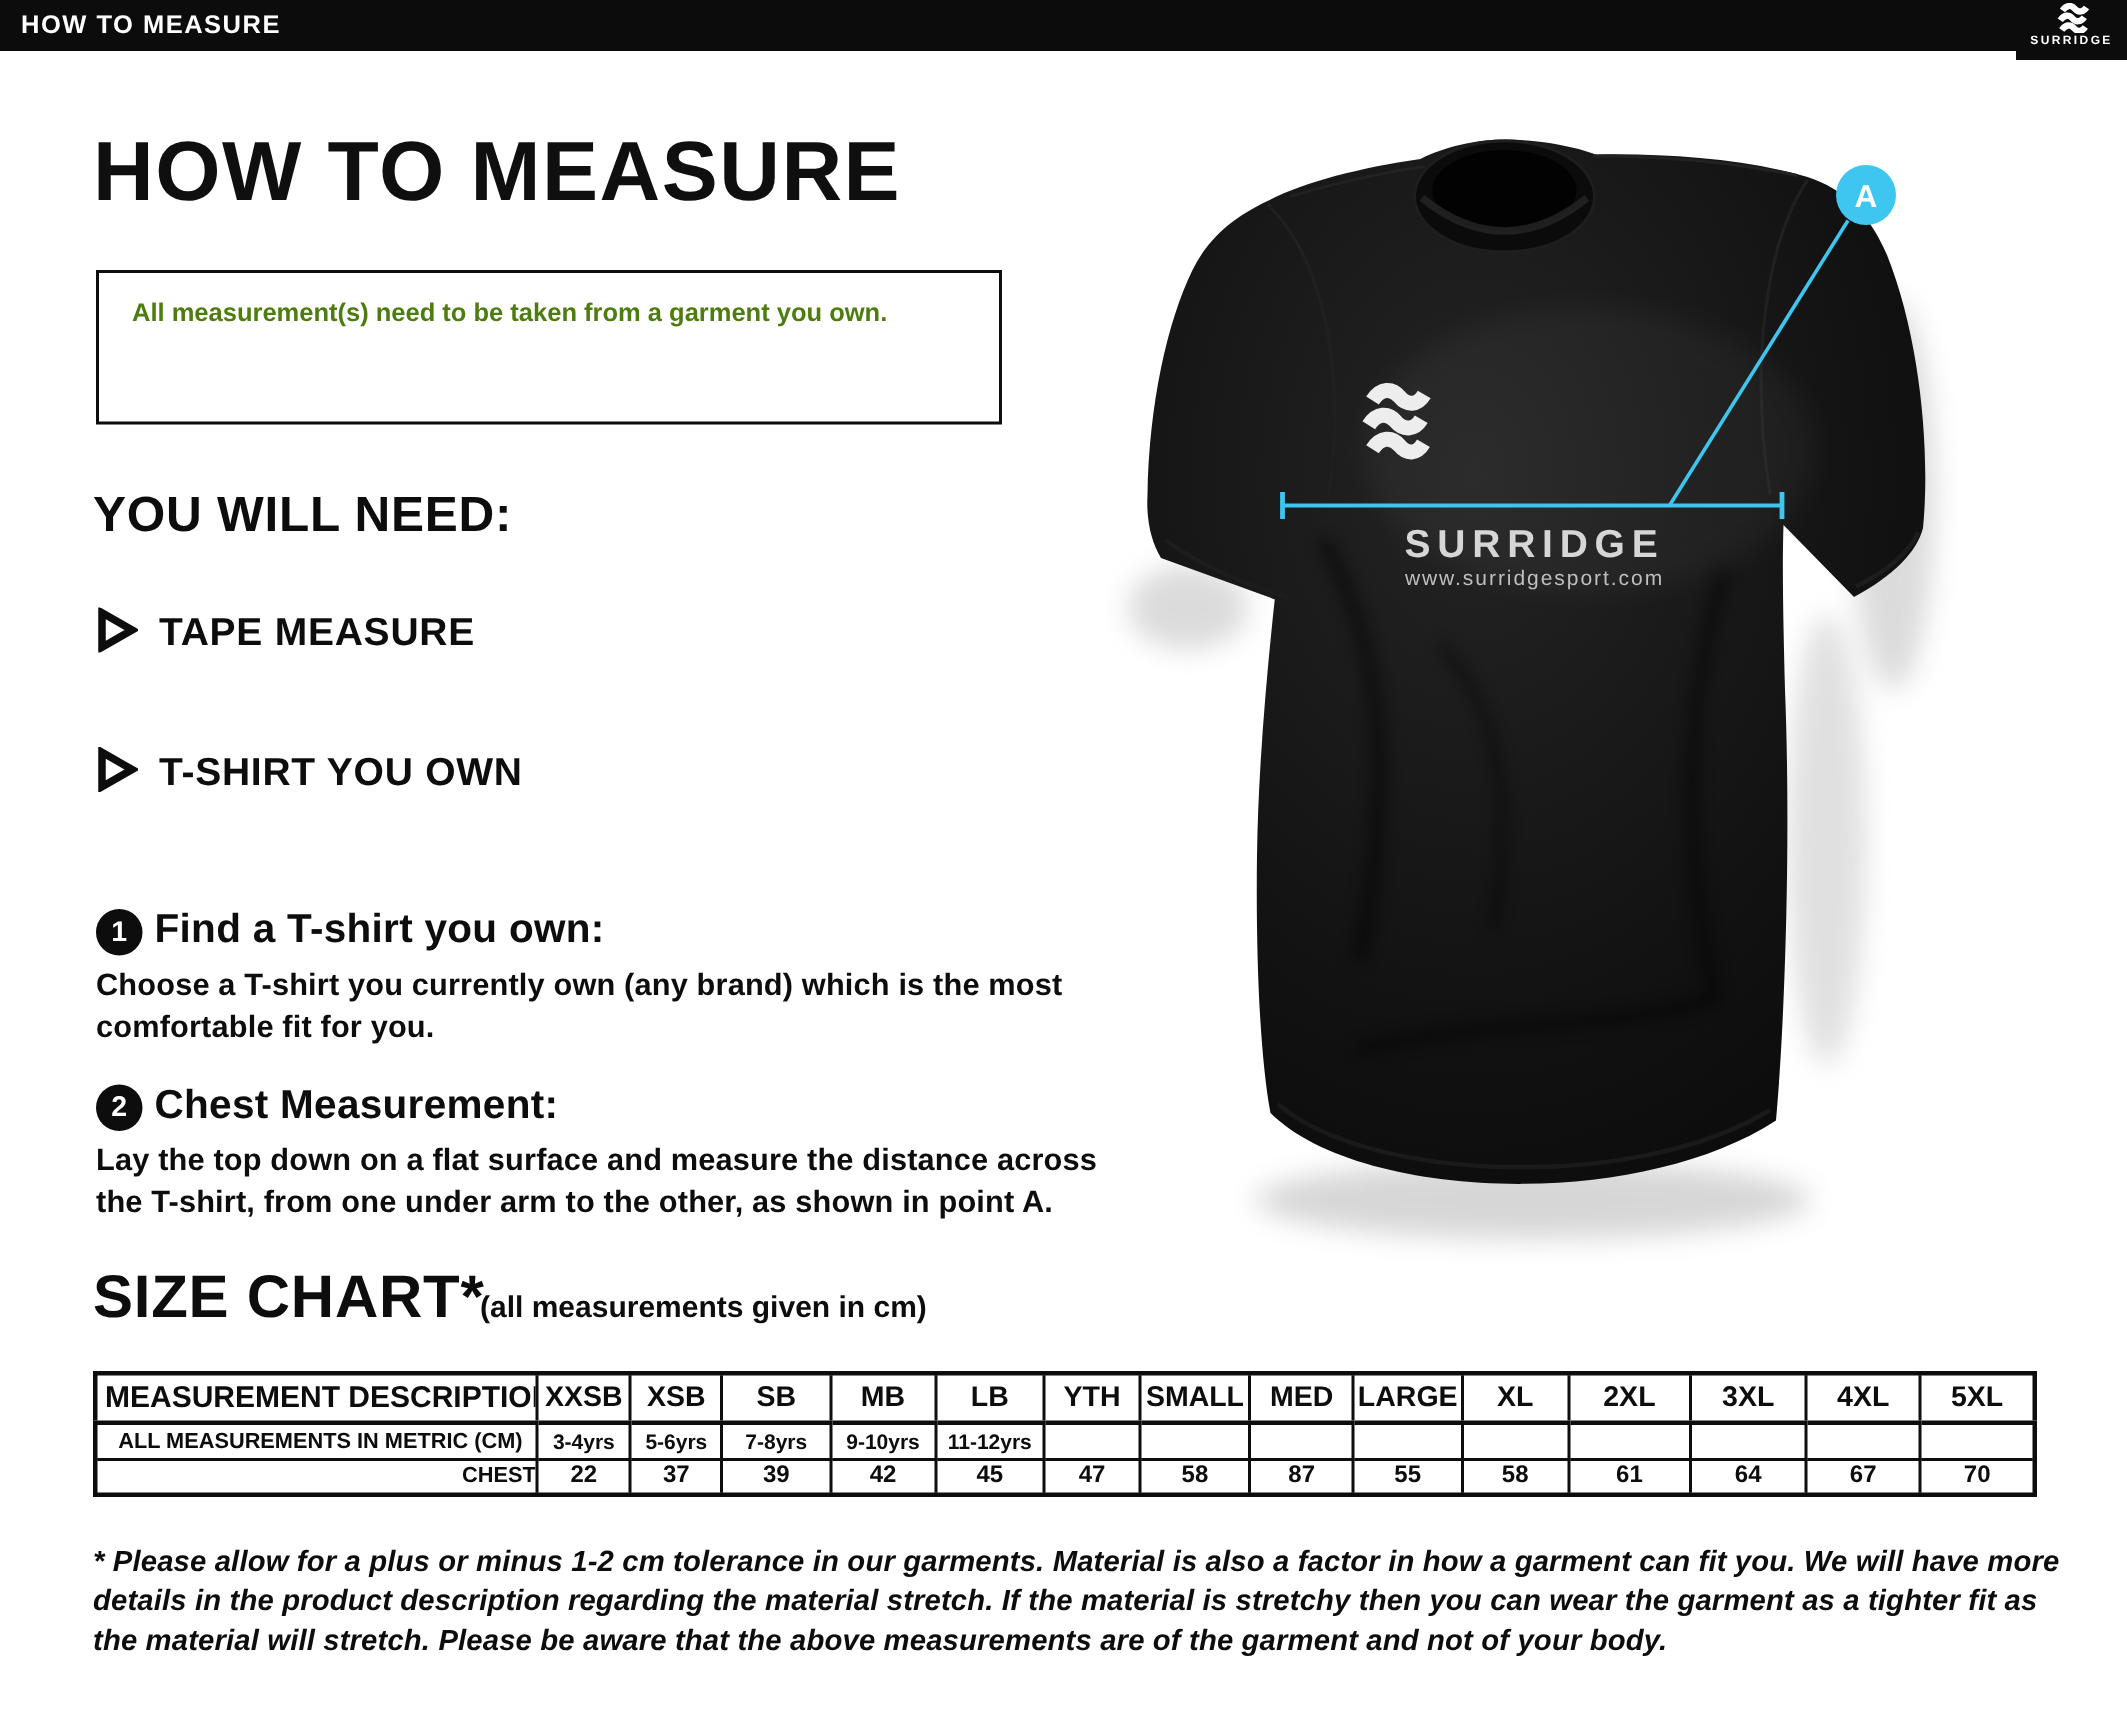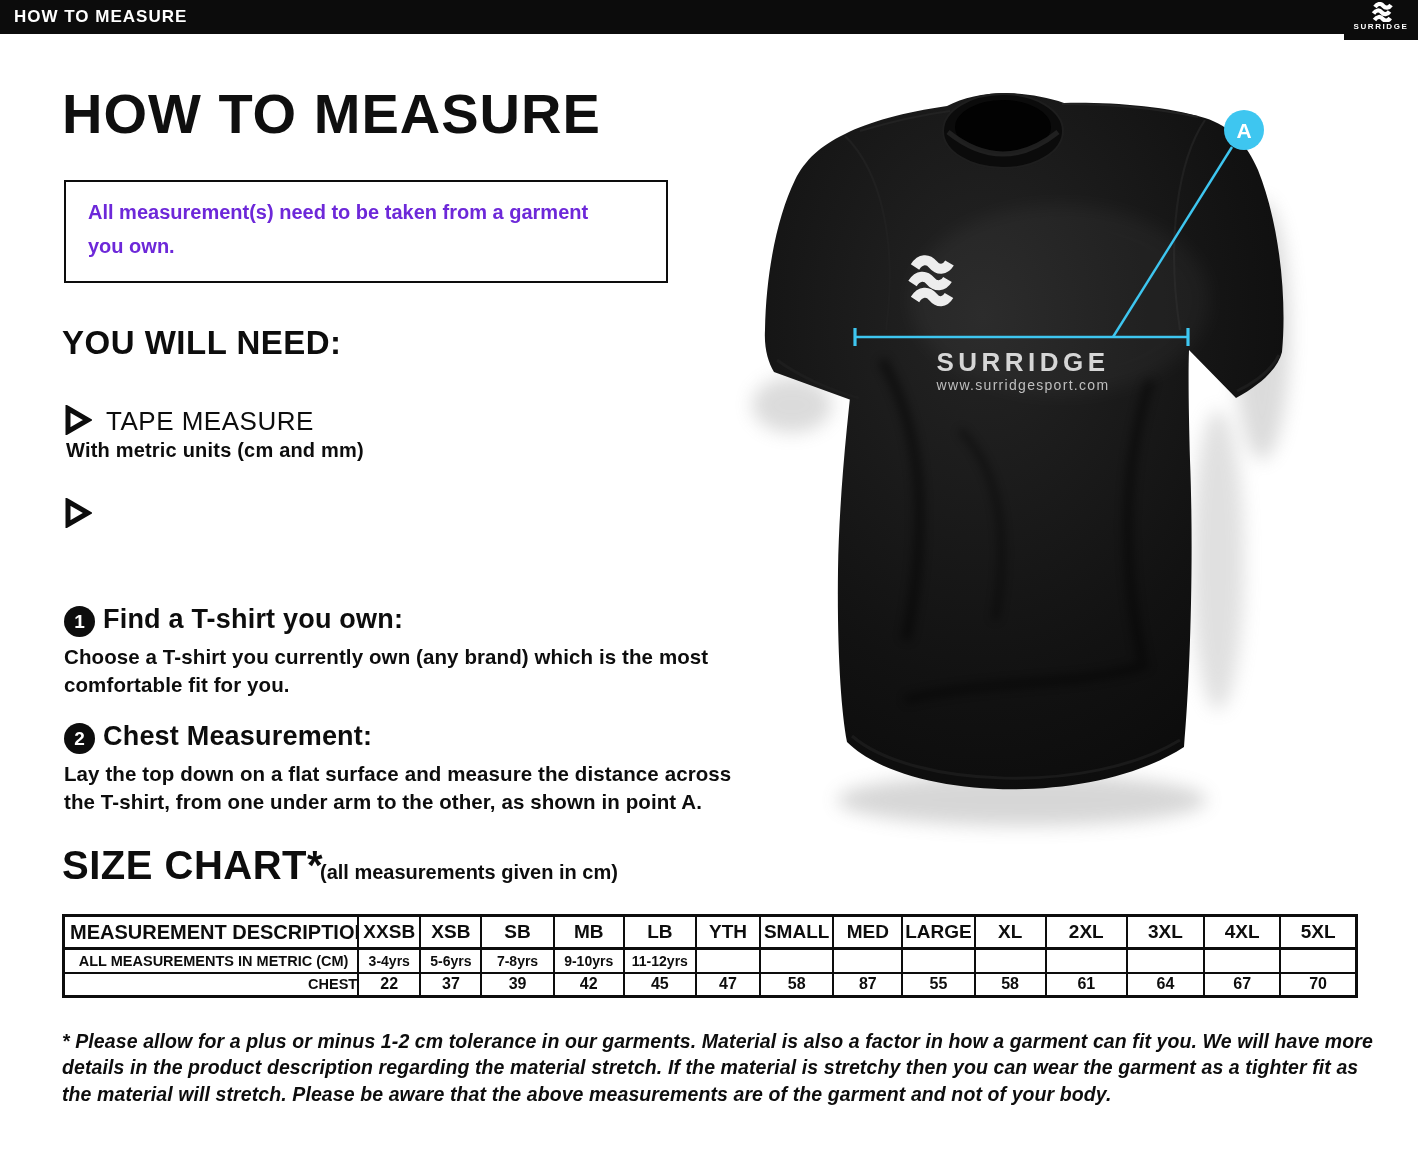--- a/index.html
+++ b/index.html
@@ -27,28 +27,28 @@
   }
   
   .page-title{
     left:62px;top:86px;font-size:56px;font-weight:bold;letter-spacing:1px;
     line-height:1;margin:0;color:#0f0f0f;
   }
   .notice-box{
     left:64px;top:180px;width:604px;height:103px;border:2.5px solid #0d0d0d;
     box-sizing:border-box;padding:13px 70px 0 22px;
   }
-  .notice-box p{margin:0;font-size:20px;font-weight:bold;line-height:1.7;color:#6d28d9;}
+  .notice-box p{margin:0;font-size:17px;font-weight:bold;line-height:1.7;color:#4d7c0f;}
   .ywn-title{
     left:62px;top:324px;font-size:33px;font-weight:bold;letter-spacing:0.5px;margin:0;
   }
   .bullet-item .tri{position:absolute;left:0;top:2px;}
   .bullet-item{height:70px;}
   .bullet-label{
-    position:absolute;left:42px;top:3px;font-size:26px;font-weight:normal;letter-spacing:0.5px;
+    position:absolute;left:42px;top:3px;font-size:26px;font-weight:bold;letter-spacing:0.5px;
   }
   .bullet-desc{
     position:absolute;left:2px;top:36px;font-size:20px;font-weight:bold;letter-spacing:0.2px;white-space:nowrap;
   }
   .bullet-1{left:64px;top:403px;width:640px;}
   .bullet-2{left:64px;top:496px;width:680px;}
   .step{width:700px;}
   .step-1{left:64px;top:604px;}
   .step-2{left:64px;top:721px;}
   .step-badge{
@@ -116,27 +116,27 @@
   <p>All measurement(s) need to be taken from a garment you own.</p>
 </div>
 
 <h2 class="abs ywn-title">YOU WILL NEED:</h2>
 
 <div class="abs bullet-item bullet-1">
   <svg class="tri" width="28" height="30" viewBox="0 0 28 30">
     <polygon points="4,3.5 24,15 4,26.5" fill="#ffffff" stroke="#0d0d0d" stroke-width="5"></polygon>
   </svg>
   <div class="bullet-label">TAPE MEASURE</div>
-  <div class="bullet-desc">With metric units (cm and mm)</div>
 </div>
 
 <div class="abs bullet-item bullet-2">
   <svg class="tri" width="28" height="30" viewBox="0 0 28 30">
     <polygon points="4,3.5 24,15 4,26.5" fill="#ffffff" stroke="#0d0d0d" stroke-width="5"></polygon>
   </svg>
+  <div class="bullet-label">T-SHIRT YOU OWN</div>
 </div>
 
 <div class="abs step step-1">
   <span class="step-badge">1</span>
   <h3 class="step-title">Find a T-shirt you own:</h3>
   <p class="step-desc">Choose a T-shirt you currently own (any brand) which is the most comfortable fit for you.</p>
 </div>
 
 <div class="abs step step-2">
   <span class="step-badge">2</span>

